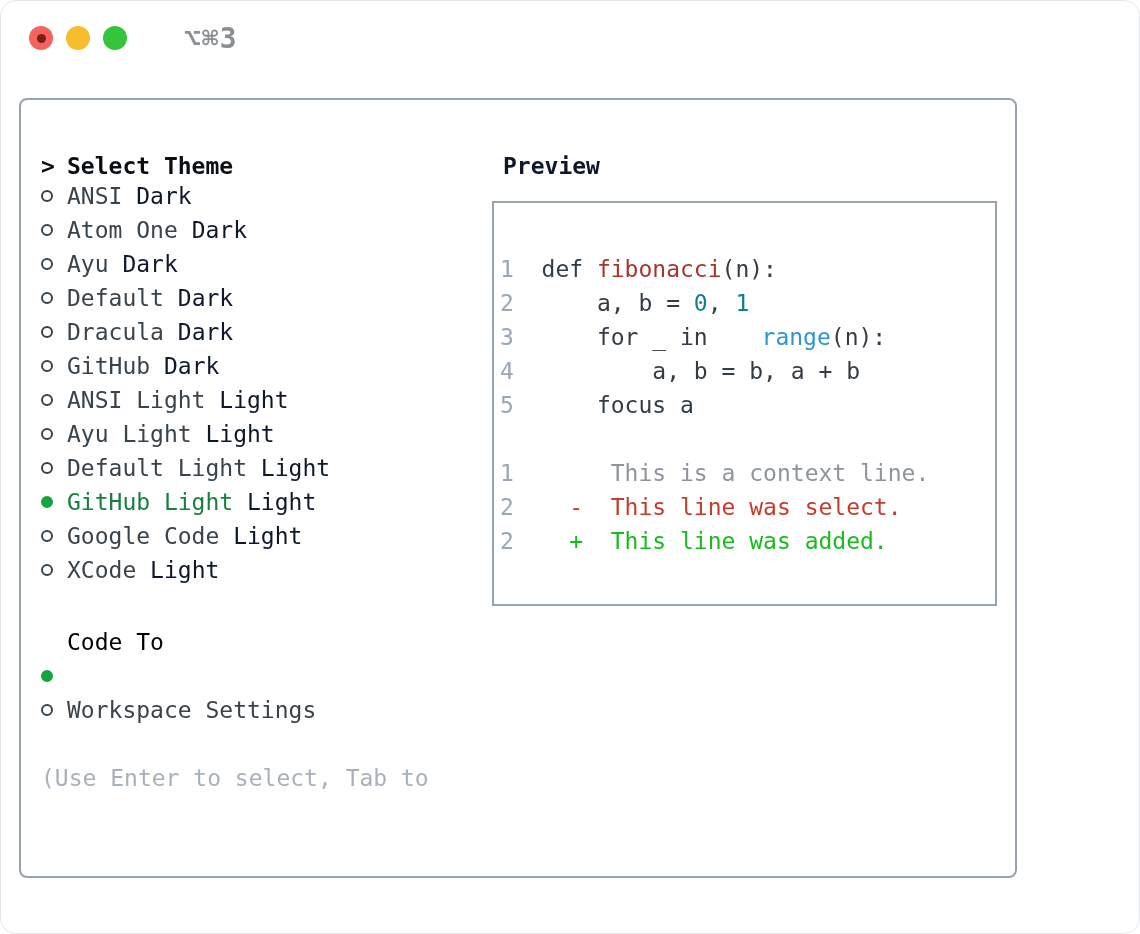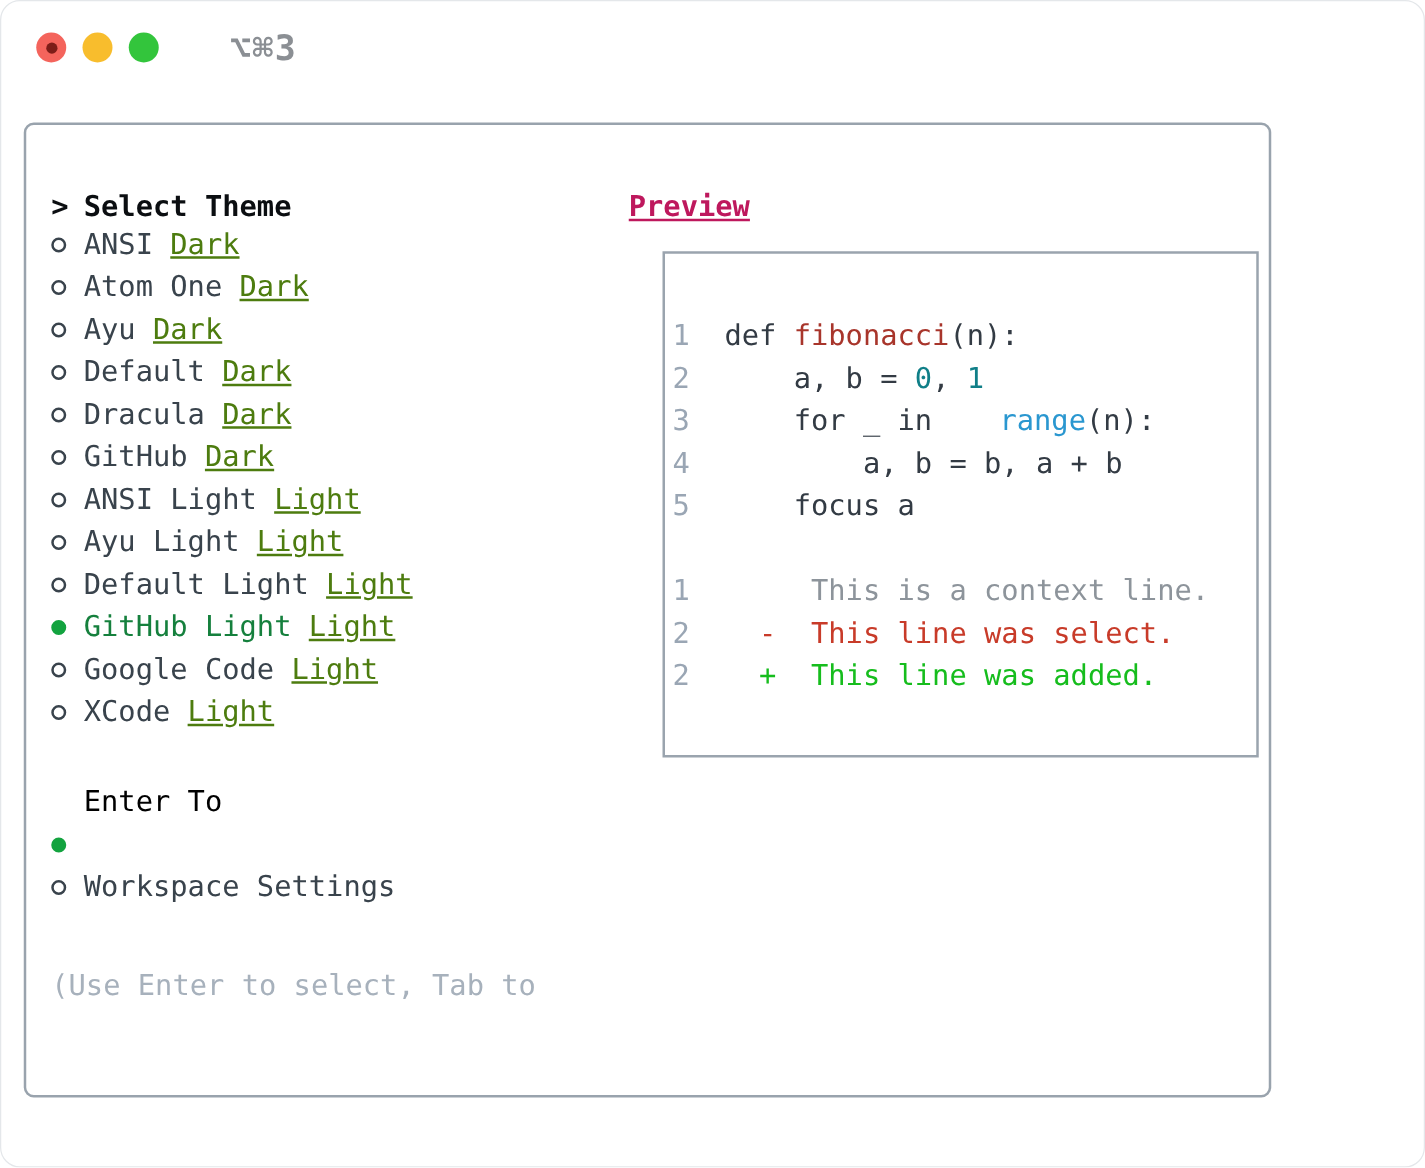--- a/index.html
+++ b/index.html
@@ -85,44 +85,44 @@
     border-color: #13a33f;
     background: #13a33f;
   }
   .caret {
     font-weight: bold;
     color: #0b0e11;
   }
   .bold-header { font-weight: bold; color: #0b0e11; }
   .plain-header { color: #000000; }
   .selected-label { color: #15803d; }
-  .variant { color: #4d7c0f; margin-left: 1ch; text-decoration: underline; }
+  .variant { color: #0f172a; margin-left: 1ch; }
   .muted { color: #a7b1bc; }
 
   .select-header { position: absolute; left: 20px; top: 49px; }
   .theme-list    { position: absolute; left: 20px; top: 79px; }
   .apply-section { position: absolute; left: 20px; top: 525px; }
-  .help-section  { position: absolute; left: 20px; top: 661px; margin-top: 11px; }
+  .help-section  { position: absolute; left: 20px; top: 661px; }
 
   
   .preview-title {
     position: absolute;
     left: 482px; top: 49px;
     height: 34px; line-height: 34px;
     font-size: 23px;
     font-weight: bold;
-    color: #be185d;
-    text-decoration: underline;
+    color: #0f172a;
   }
   .preview-box {
     position: absolute;
-    left: 509px; top: 101px;
+    left: 471px; top: 101px;
     width: 473px; height: 401px;
     border: 2px solid #9aa4ae;
     background: #ffffff;
+    padding-left: 28px;
   }
   .code-area {
     position: absolute;
     left: 6px; top: 49px; right: 2px;
   }
   .code-row {
     height: 34px;
     line-height: 34px;
     font-size: 23px;
     white-space: pre;
@@ -175,21 +175,21 @@
         <div class="row"><span class="icon-cell"><span class="radio"></span></span><span class="">Ayu Light</span><span class="variant">Light</span></div>
         <div class="row"><span class="icon-cell"><span class="radio"></span></span><span class="">Default Light</span><span class="variant">Light</span></div>
         <div class="row"><span class="icon-cell"><span class="radio filled"></span></span><span class="selected-label">GitHub Light</span><span class="variant">Light</span></div>
         <div class="row"><span class="icon-cell"><span class="radio"></span></span><span class="">Google Code</span><span class="variant">Light</span></div>
         <div class="row"><span class="icon-cell"><span class="radio"></span></span><span class="">XCode</span><span class="variant">Light</span></div>
       </div>
 
     <div class="apply-section">
       <div class="row">
         <span class="icon-cell"></span>
-        <span class="plain-header">Enter To</span>
+        <span class="plain-header">Code To</span>
       </div>
       <div>
           <div class="row"><span class="icon-cell"><span class="radio filled"></span></span></div>
           <div class="row"><span class="icon-cell"><span class="radio"></span></span><span class="">Workspace Settings</span></div>
         </div>
     </div>
 
     <div class="help-section">
       <div class="row muted">(Use Enter to select, Tab to</div>
     </div>

